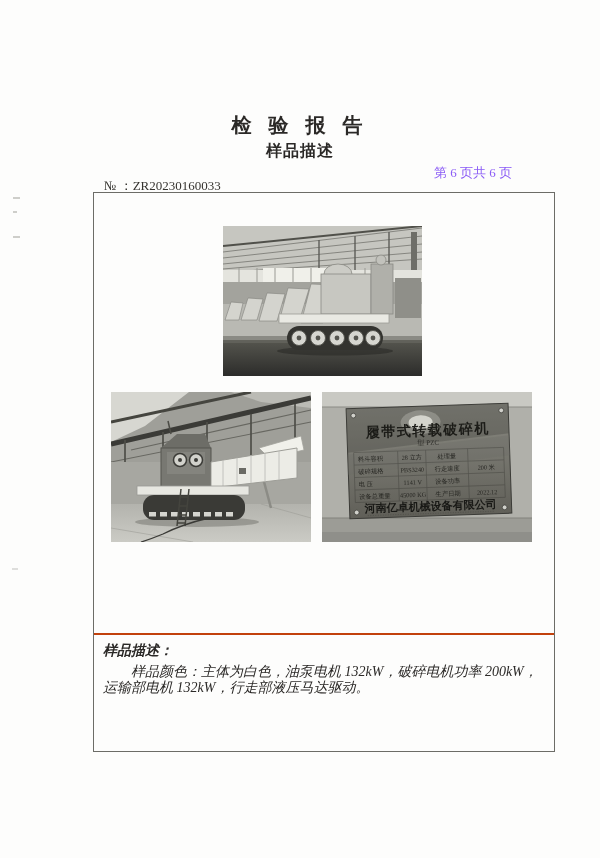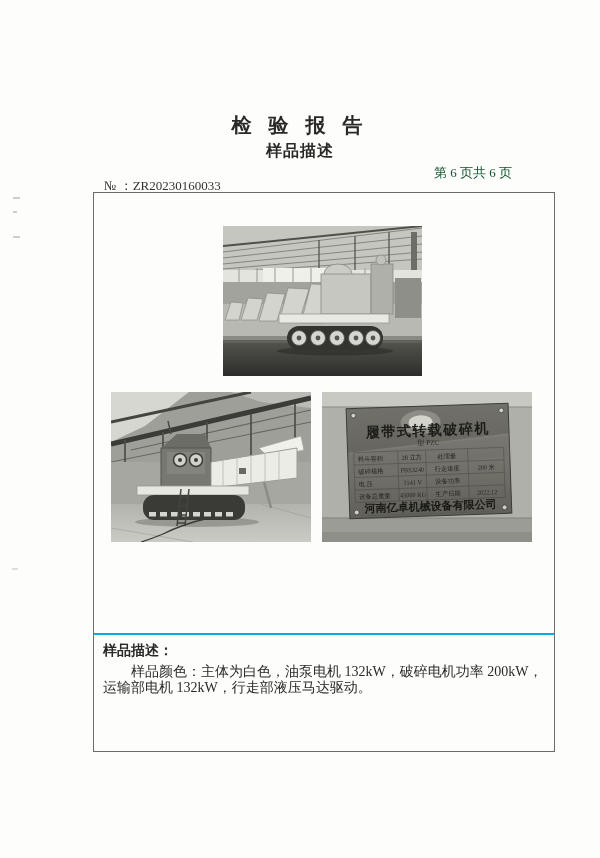--- a/index.html
+++ b/index.html
@@ -8,33 +8,33 @@
     background:#fdfdfc;overflow:hidden;
     font-family:"Liberation Serif","DejaVu Serif",serif;color:#272725;
   }
   .company{position:absolute;top:60px;left:0;width:100%;text-align:center;
     font-size:18px;letter-spacing:1.5px;color:#33312e;}
   .rtitle{position:absolute;top:112px;left:0;width:100%;text-align:center;
     font-size:20px;font-weight:bold;letter-spacing:6px;color:#2b2927;}
   .stitle{position:absolute;top:141px;left:0;width:100%;text-align:center;
     font-size:16px;font-weight:bold;letter-spacing:1px;color:#2b2927;}
   .meta-left{position:absolute;top:166px;left:104px;font-size:13px;color:#35332f;margin-top:11px;}
-  .meta-right{position:absolute;top:164px;right:88px;font-size:13px;color:#14532d;}
+  .meta-right{position:absolute;top:164px;right:88px;font-size:13px;color:#8b5cf6;}
   .main-box{
     position:absolute;left:93px;top:192px;width:460px;height:558px;
     border:1px solid #6c6c67;background:#fdfdfc;
   }
   .photo{position:absolute;line-height:0;}
   .photo svg{display:block;}
   .photo1{left:129px;top:33px;}
   .photo2{left:17px;top:199px;}
   .photo3{left:228px;top:199px;}
   .desc{
     position:absolute;left:0;right:0;top:440px;bottom:0;
-    border-top:2px solid #0ea5e9;padding:7px 9px 0 9px;
+    border-top:2px solid #c2410c;padding:7px 9px 0 9px;font-style:italic;
   }
   .desc-heading{font-size:14px;font-weight:bold;color:#2b2927;}
   .desc-body{margin:4px 0 0 0;font-size:14px;line-height:16px;
     text-indent:2em;color:#2b2927;}
   .photo text{font-family:"Liberation Serif","DejaVu Serif",serif;}
   .artifact{position:absolute;background:#b9b9b5;opacity:.7;}
   .a1{left:13px;top:197px;width:7px;height:2px;}
   .a2{left:13px;top:211px;width:4px;height:2px;}
   .a3{left:13px;top:236px;width:7px;height:2px;}
   .a4{left:12px;top:568px;width:6px;height:2px;opacity:.45;}

